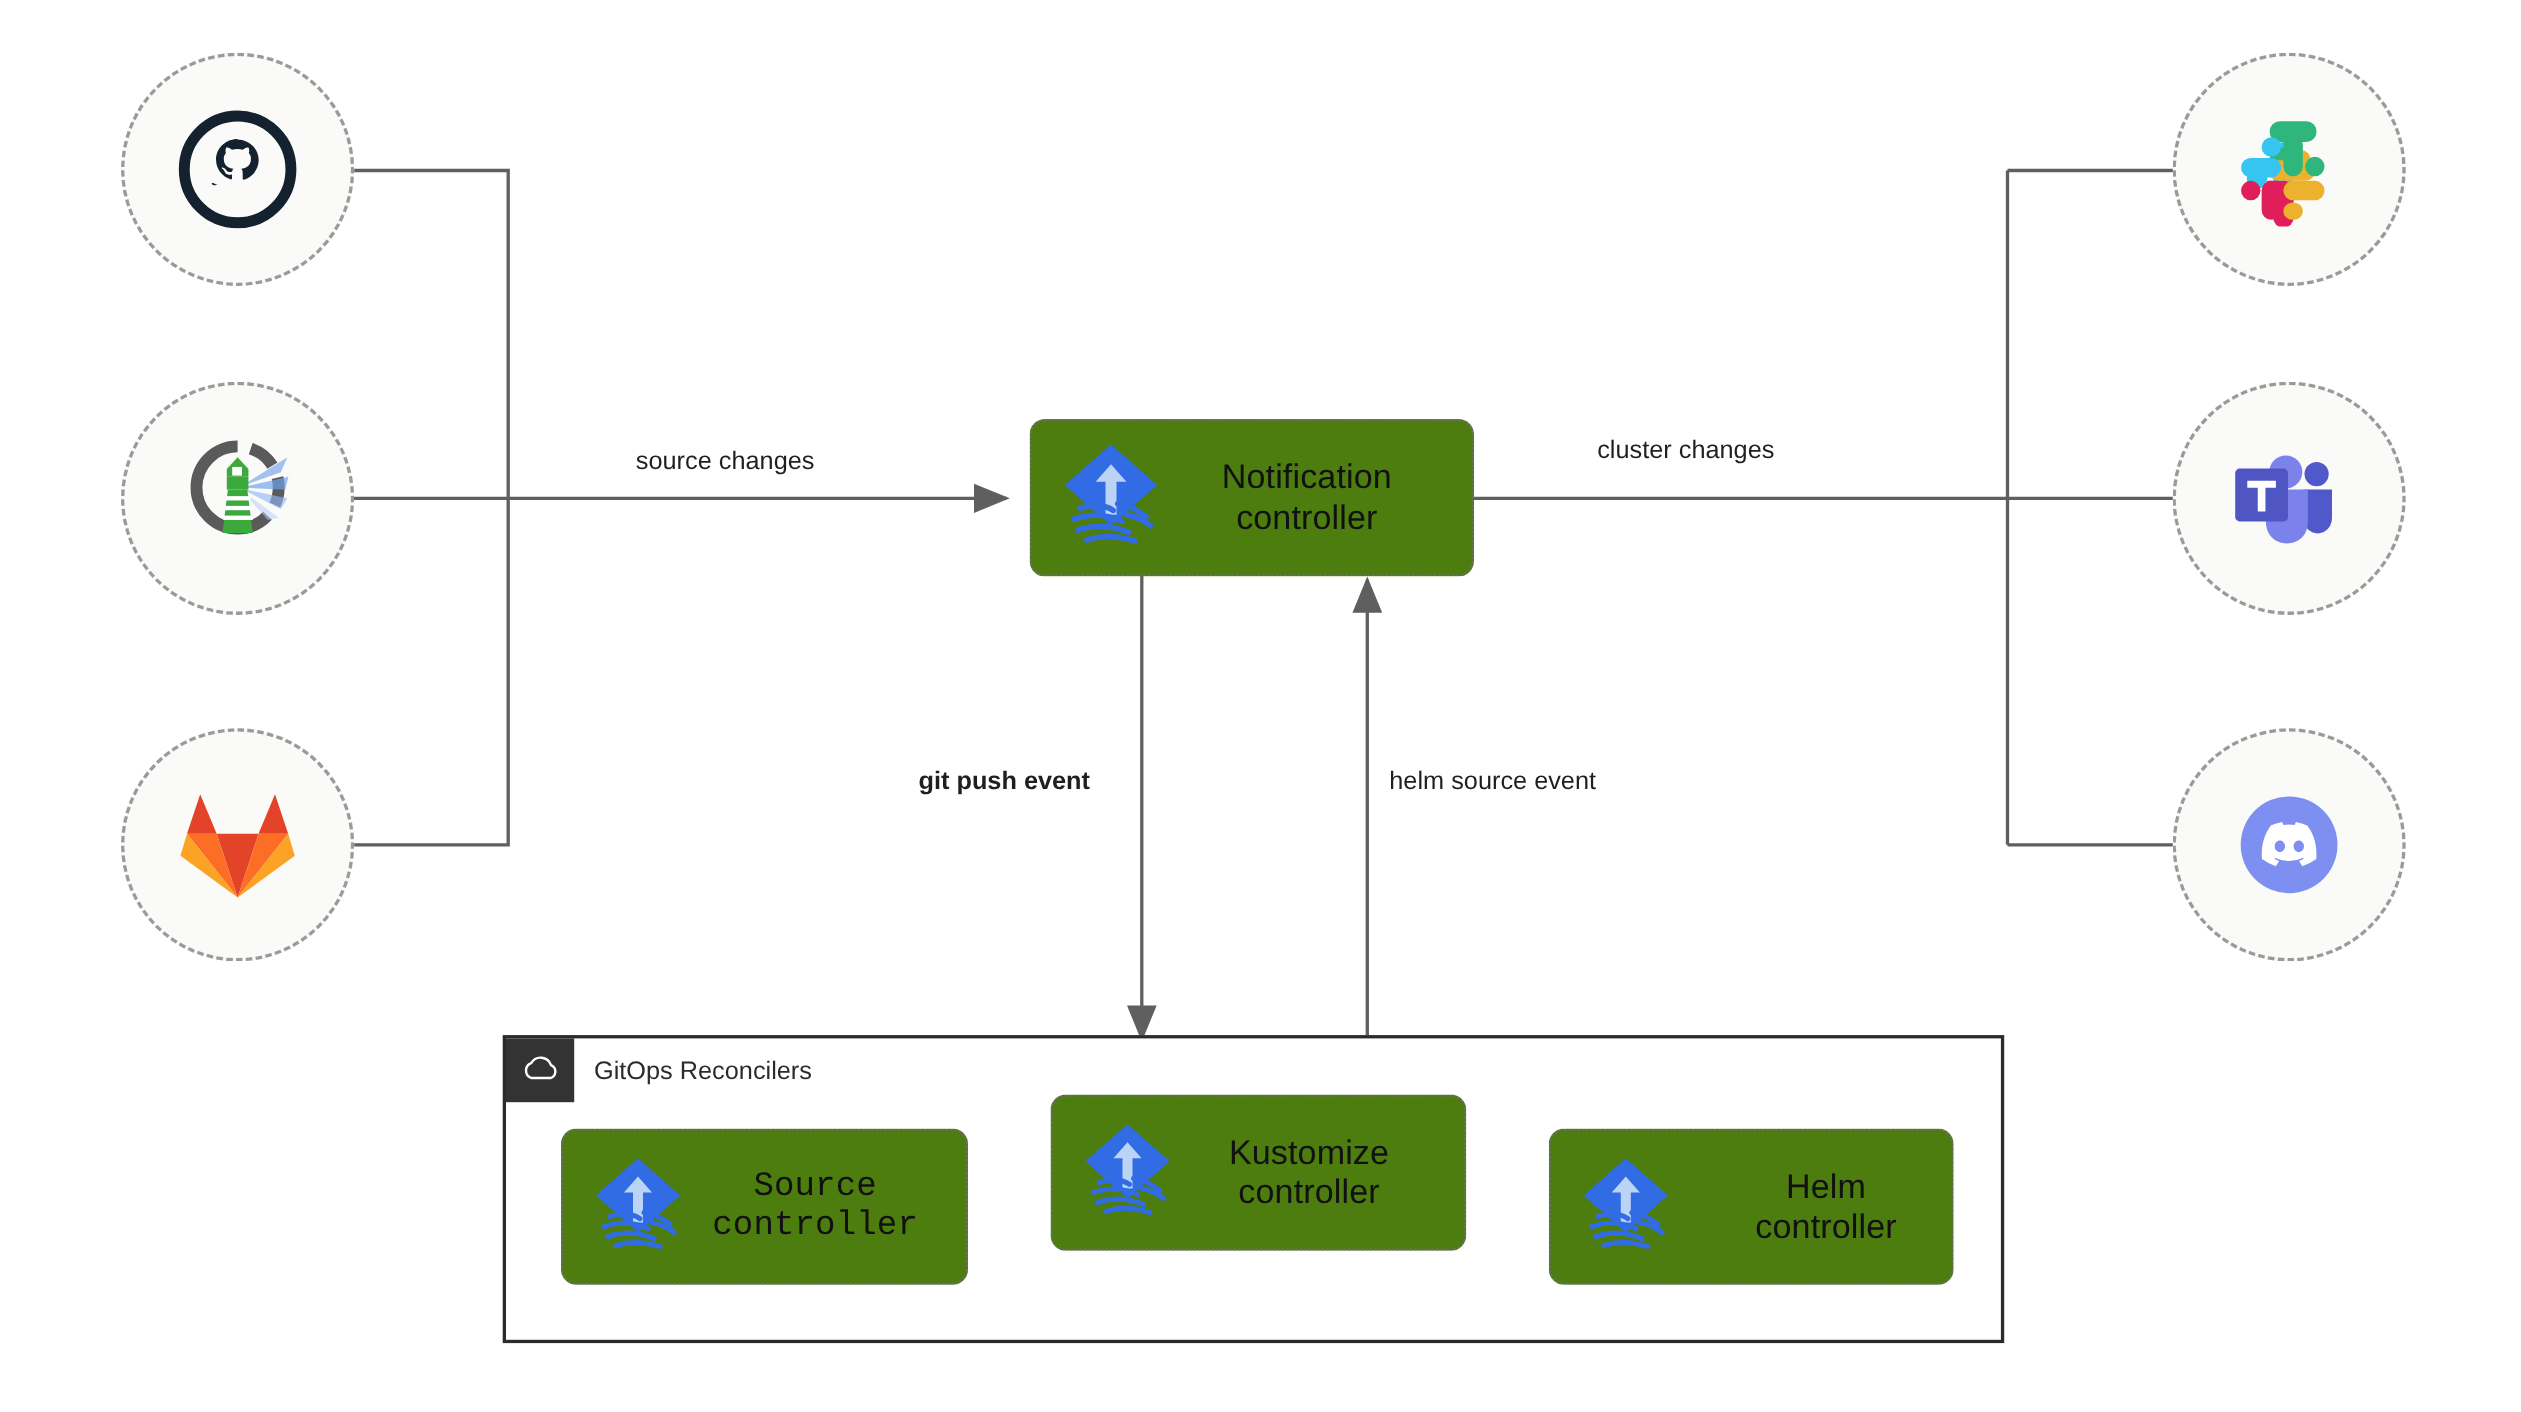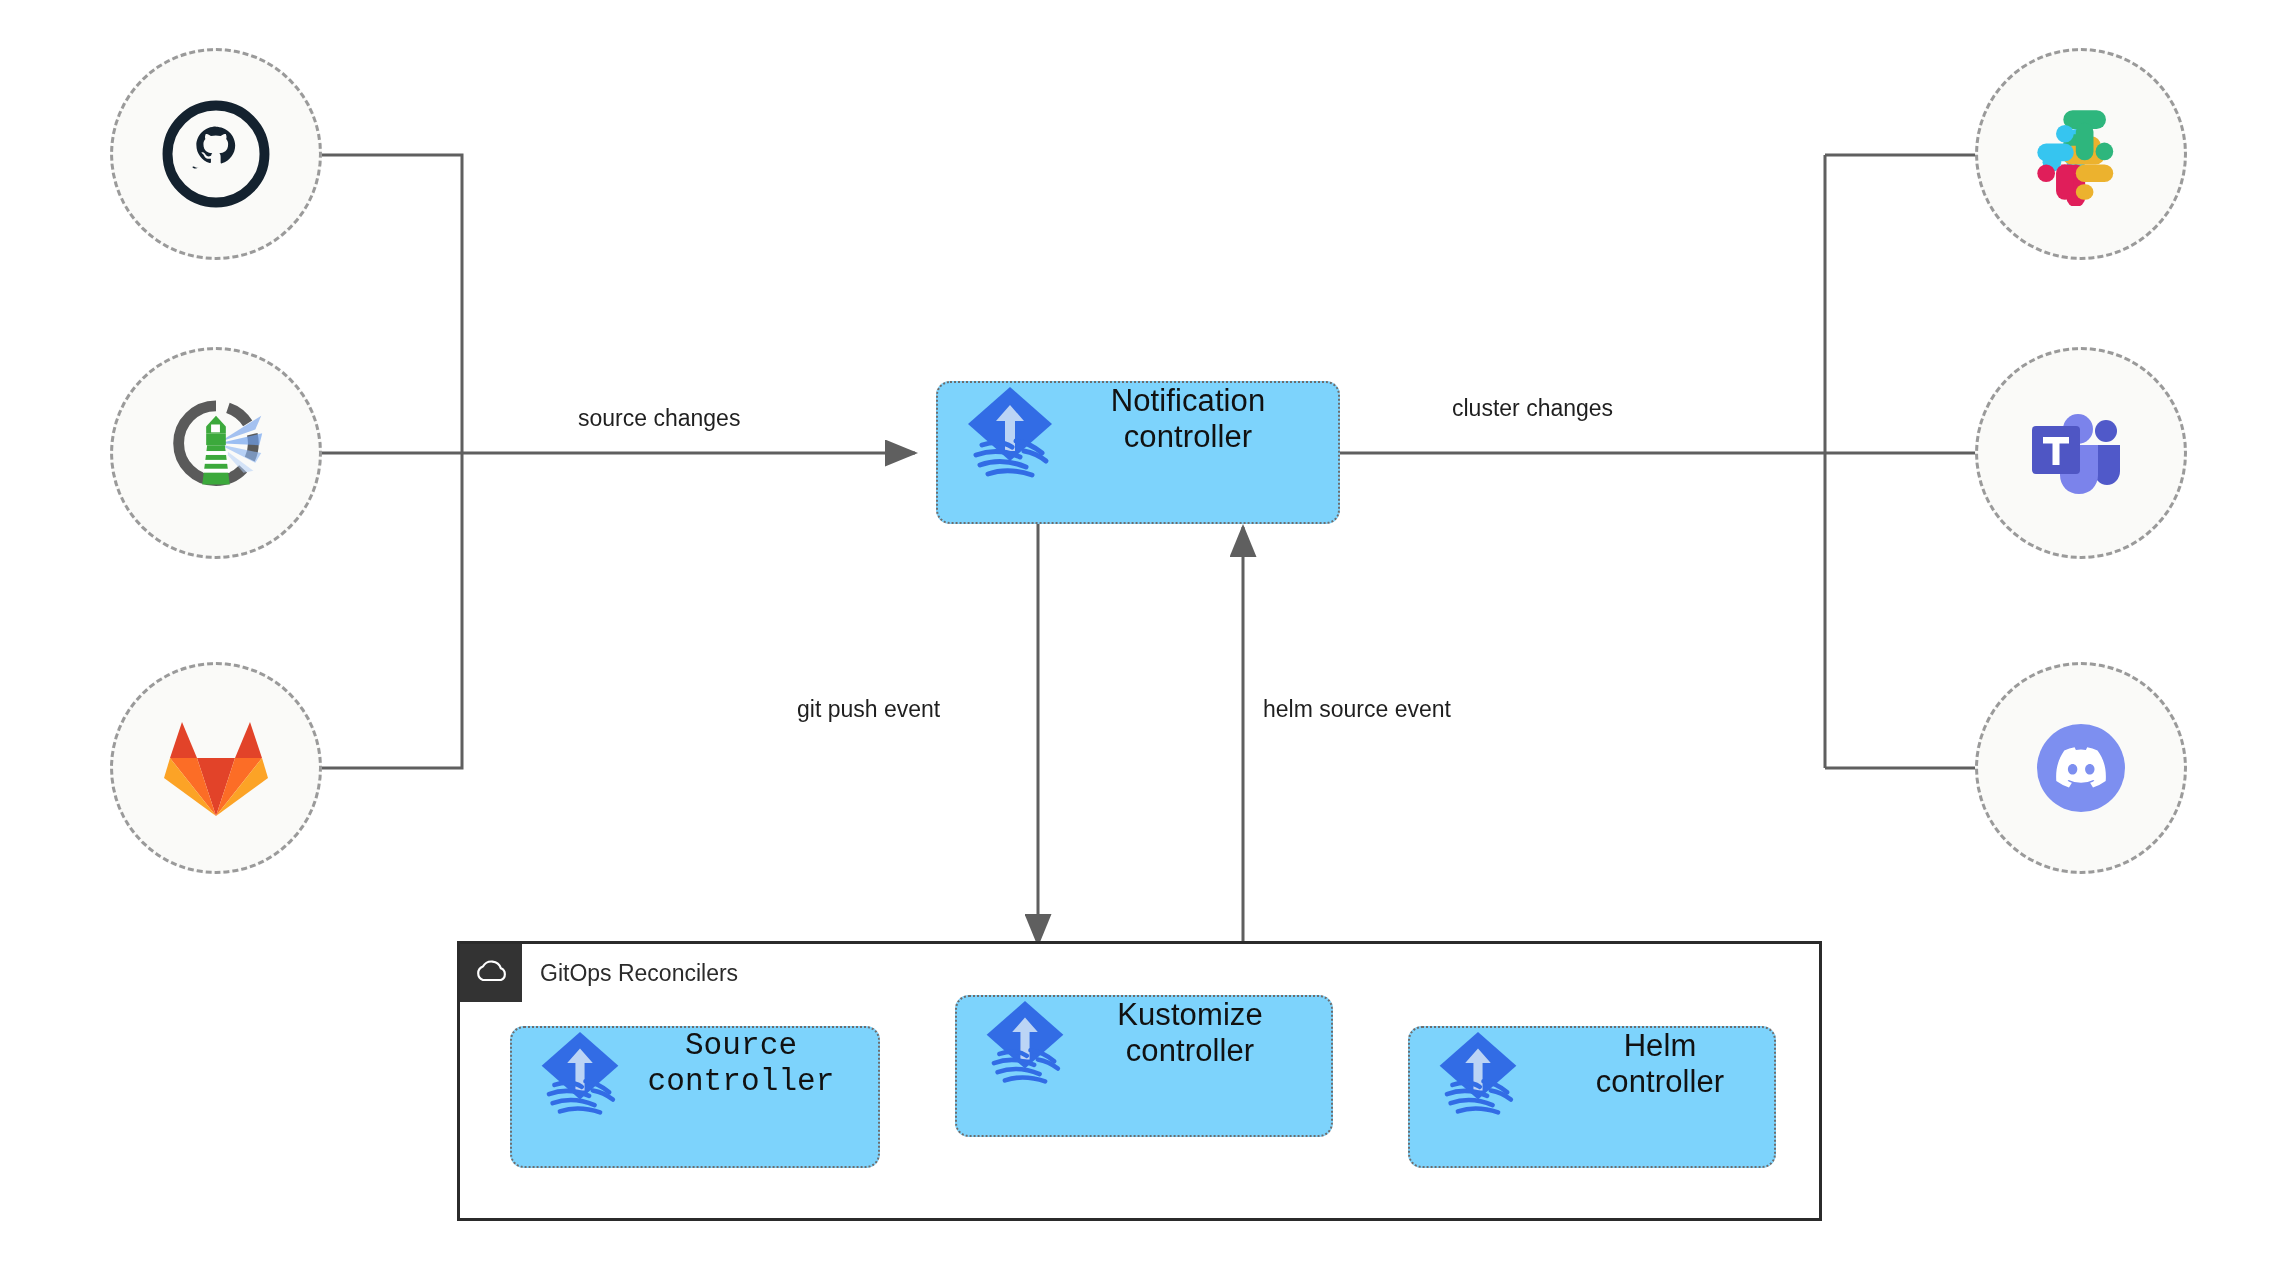--- a/index.html
+++ b/index.html
@@ -13,22 +13,22 @@
     position:absolute;border-radius:50%;
     background:#fafaf8;border:3px dashed #9a9a9a;
     display:flex;align-items:center;justify-content:center;
     box-sizing:border-box;
   }
   .circle-node svg{display:block;}
 
   
   .ctrl-box{
     position:absolute;box-sizing:border-box;
-    background:#7dd3fc;border:2px dotted #6d6d6d;border-radius:14px;
-    display:flex;
+    background:#4d7c0f;border:2px dotted #6d6d6d;border-radius:14px;
+    display:flex;align-items:center;
   }
   .ctrl-logo{flex:0 0 auto;margin-left:26px;}
   .ctrl-label{
     flex:1 1 auto;text-align:center;font-size:31px;line-height:1.17;
     color:#111;letter-spacing:.1px;padding-right:18px;white-space:pre-line;
   }
 
   
   .container-box{
     position:absolute;box-sizing:border-box;
@@ -205,21 +205,21 @@
       </svg>
     </span>
     <span class="ctrl-label">Notification
 controller</span>
   </div>
 
   <div class="edge-label" style="left:578px;top:405px;">source changes</div>
 
   <div class="edge-label" style="left:1452px;top:395px;">cluster changes</div>
 
-  <div class="edge-label" style="left:797px;top:696px;">git push event</div>
+  <div class="edge-label" style="left:835px;top:696px;font-weight:bold;">git push event</div>
 
   <div class="edge-label" style="left:1263px;top:696px;">helm source event</div>
 
   <div class="container-box" style="left:457px;top:941px;width:1365px;height:280px;">
     <div class="container-tab">
       <span>
         <svg width="36" height="26" viewBox="0 0 40 28">
           <path d="M11 24 A8 8 0 0 1 11 9 A11 11 0 0 1 31 11 A7 7 0 0 1 31 24 Z" fill="none" stroke="#ffffff" stroke-width="2.4" stroke-linejoin="round"></path>
         </svg>
       </span>

